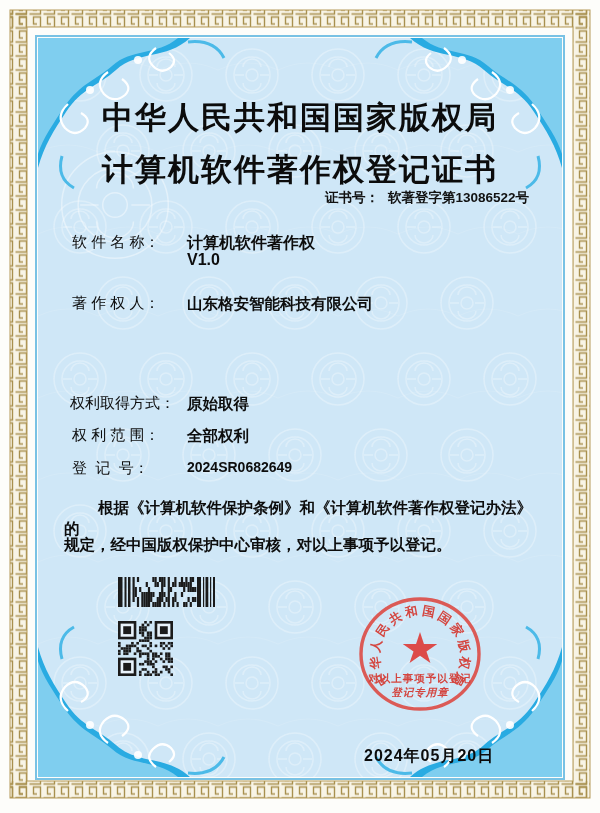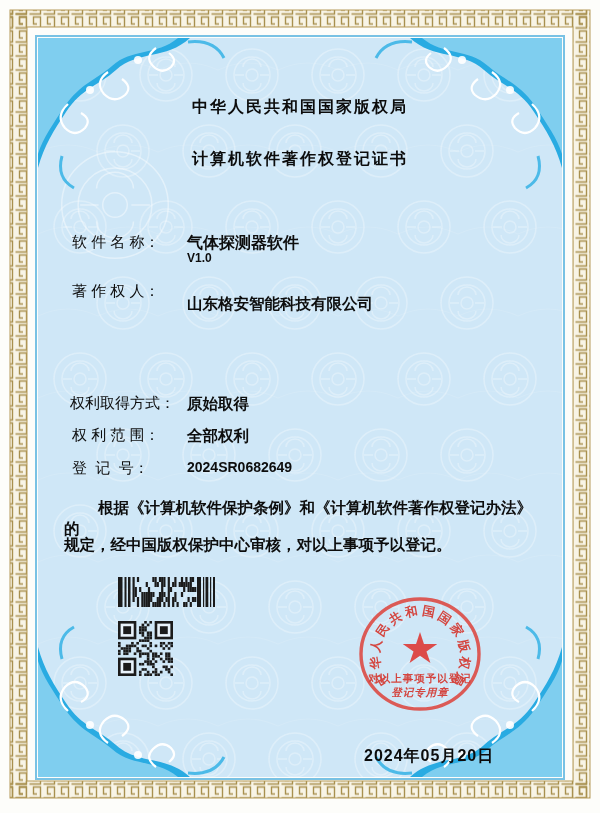--- a/index.html
+++ b/index.html
@@ -1,21 +1,21 @@
 <!DOCTYPE html>
 <html><head>
 <meta charset="utf-8">
 <style>
   html,body{margin:0;padding:0;}
   body{width:600px;height:813px;background:#fdfdfa;font-family:"Liberation Sans",sans-serif;}
   .page{position:relative;width:600px;height:813px;overflow:hidden;}
   svg.bg{position:absolute;left:0;top:0;z-index:0;}
   .content{position:absolute;left:0;top:0;width:600px;height:813px;z-index:2;}
   .title{position:absolute;left:0;width:600px;text-align:center;color:#0c0c0c;
-         font-family:"Liberation Serif",serif;font-weight:bold;font-size:16px;letter-spacing:2px;}
+         font-family:"Liberation Serif",serif;font-weight:bold;font-size:31px;letter-spacing:2px;}
   .t1{top:97px;}
   .t2{top:137px;margin-top:12px;}
   .certno{position:absolute;top:189px;right:71px;display:flex;gap:9px;
           font-size:13.5px;font-weight:bold;color:#111;}
   .flabel{position:absolute;left:72px;font-size:15px;font-weight:normal;color:#0d0d0d;white-space:pre;}
   .fvalue{position:absolute;left:187px;font-size:15.5px;font-weight:bold;color:#0d0d0d;}
   .stmt{position:absolute;left:64px;width:482px;font-size:15.5px;font-weight:bold;color:#0d0d0d;}
   .stmt.l1{top:498px;text-indent:2.2em;}
   .stmt.l2{top:535px;}
   .barcode-box{position:absolute;left:118px;top:577px;width:97px;height:30px;}
@@ -511,26 +511,30 @@
     </g>
 
     <rect x="36" y="36" width="528" height="743" fill="none" stroke="#79c2e4" stroke-width="2"></rect>
   </svg>
 
   <div class="content">
 
     <div class="title t1">中华人民共和国国家版权局</div>
     <div class="title t2">计算机软件著作权登记证书</div>
 
+    <div class="certno">
+      <span>证书号：</span>
+      <span>软著登字第13086522号</span>
+    </div>
 
     <div class="flabel" style="top:233px">软 件 名 称：</div>
-    <div class="fvalue" style="top:233px;font-size:16px">气体探测器软件</div>
-    <div class="fvalue" style="top:251px;font-size:12px">V1.0</div>
-
-    <div class="flabel" style="top:282px">著 作 权 人：</div>
+    <div class="fvalue" style="top:233px;font-size:16px">计算机软件著作权</div>
+    <div class="fvalue" style="top:251px;font-size:16px">V1.0</div>
+
+    <div class="flabel" style="top:294px">著 作 权 人：</div>
     <div class="fvalue" style="top:294px">山东格安智能科技有限公司</div>
 
     <div class="flabel" style="top:394px;left:70px">权利取得方式：</div>
     <div class="fvalue" style="top:394px">原始取得</div>
 
     <div class="flabel" style="top:426px">权 利 范 围：</div>
     <div class="fvalue" style="top:426px">全部权利</div>
 
     <div class="flabel" style="top:459px">登  记  号：</div>
     <div class="fvalue" style="top:459px;font-size:14px">2024SR0682649</div>

